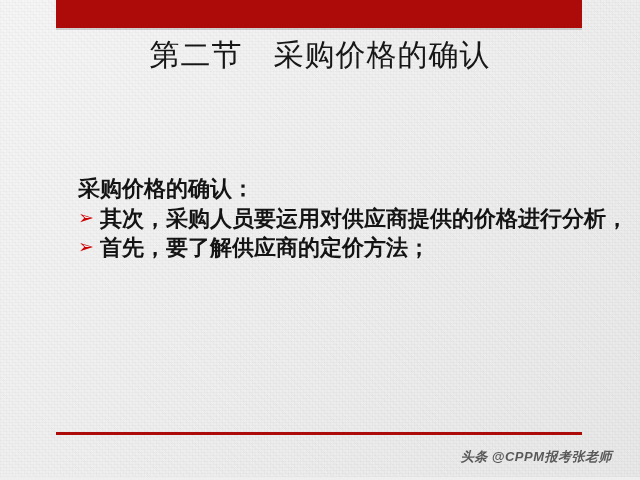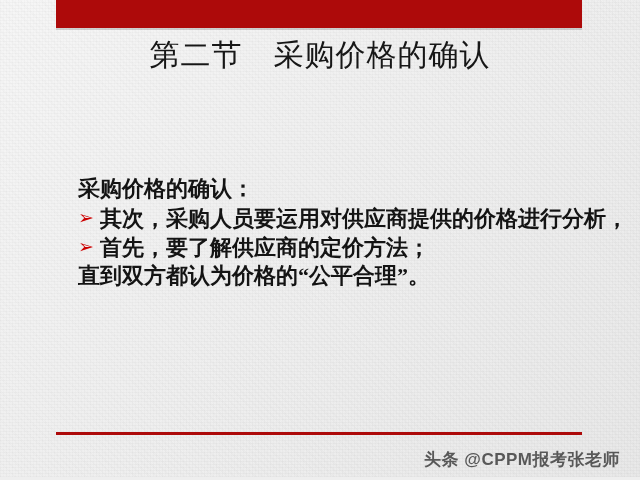--- a/index.html
+++ b/index.html
@@ -93,25 +93,26 @@
     left: 56px;
     top: 432px;
     width: 526px;
     height: 3px;
     background: #ad0a0a;
   }
 
   
   #watermark {
     position: absolute;
-    right: 20px;
+    right: 28px;
     top: 448px;
     font-family: "Liberation Sans", "DejaVu Sans", sans-serif;
-    font-size: 17px;
+    font-size: 13px;
     font-weight: 700;
+    font-style: italic;
     color: #3a3a3a;
     opacity: 0.82;
     white-space: pre;
     letter-spacing: 0.5px;
   }
 </style>
 </head>
 <body>
 
 <div id="slide">
@@ -128,23 +129,20 @@
     </div>
 
     <div class="body-line">
       <span class="bullet">➢</span><span class="line-text">其次，采购人员要运用对供应商提供的价格进行分析，</span>
     </div>
 
     <div class="body-line">
       <span class="bullet">➢</span><span class="line-text">首先，要了解供应商的定价方法；</span>
     </div>
 
-    <div class="body-line">
-      <span class="line-text">直到双方都认为价格的“公平合理”。</span>
-    </div>
 
   </div>
 
   <div id="bottom-rule"></div>
 
   <div id="watermark">头条 @CPPM报考张老师</div>
 
 </div>
 
 </body></html>

